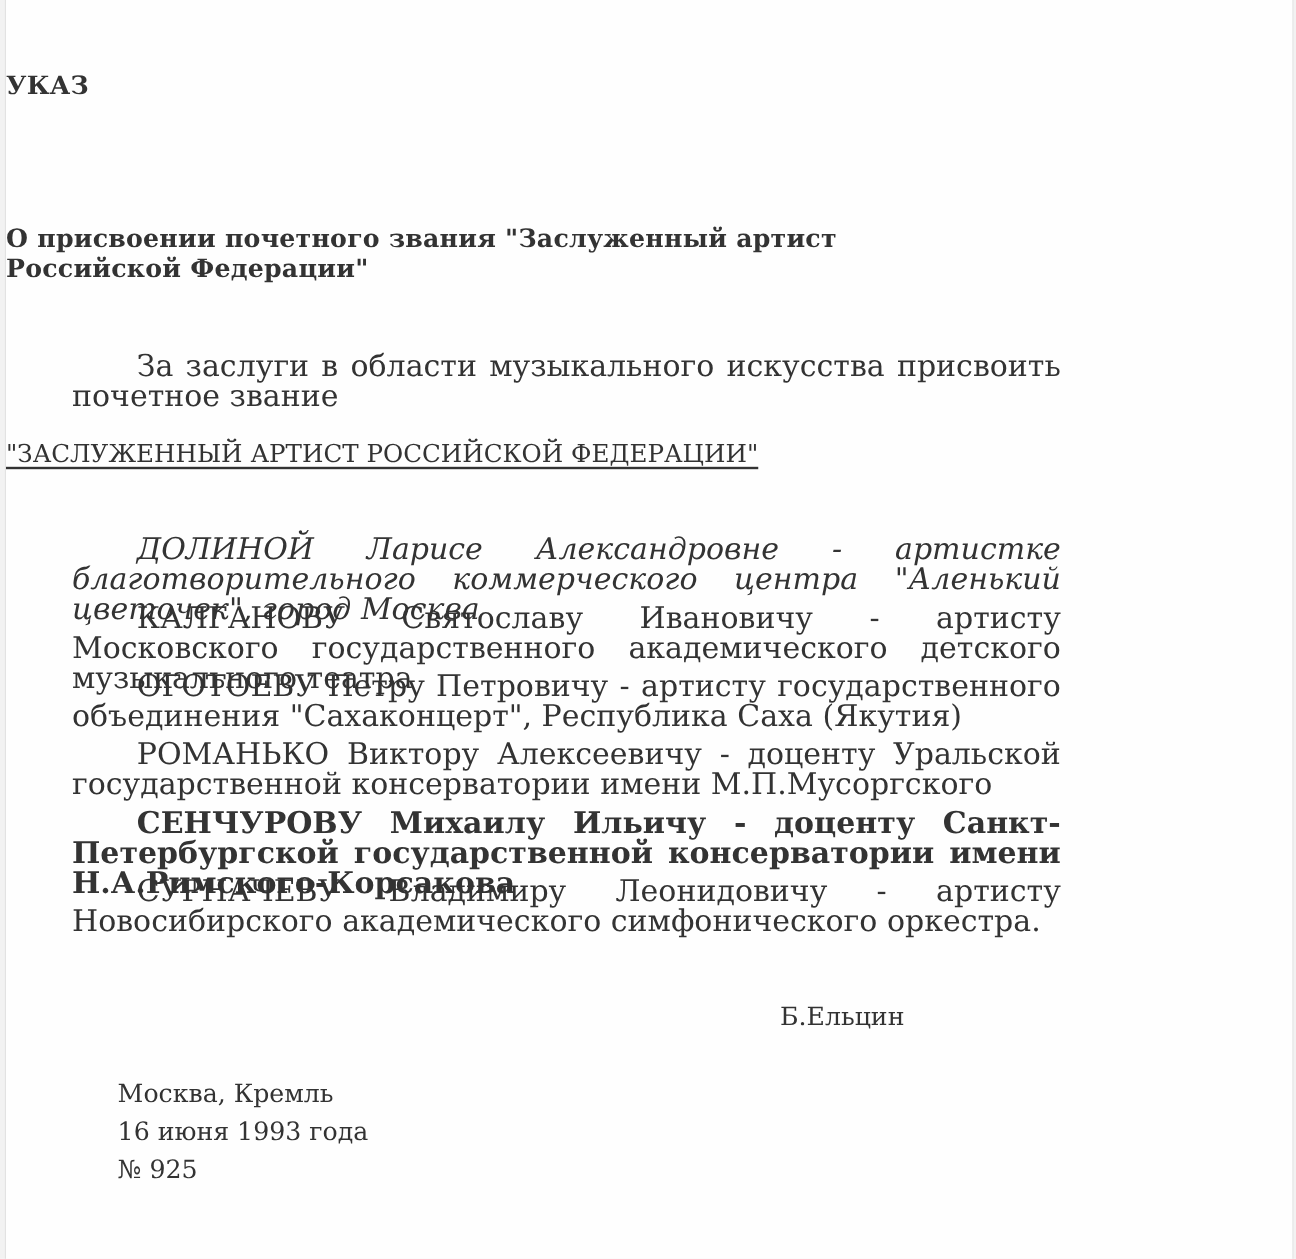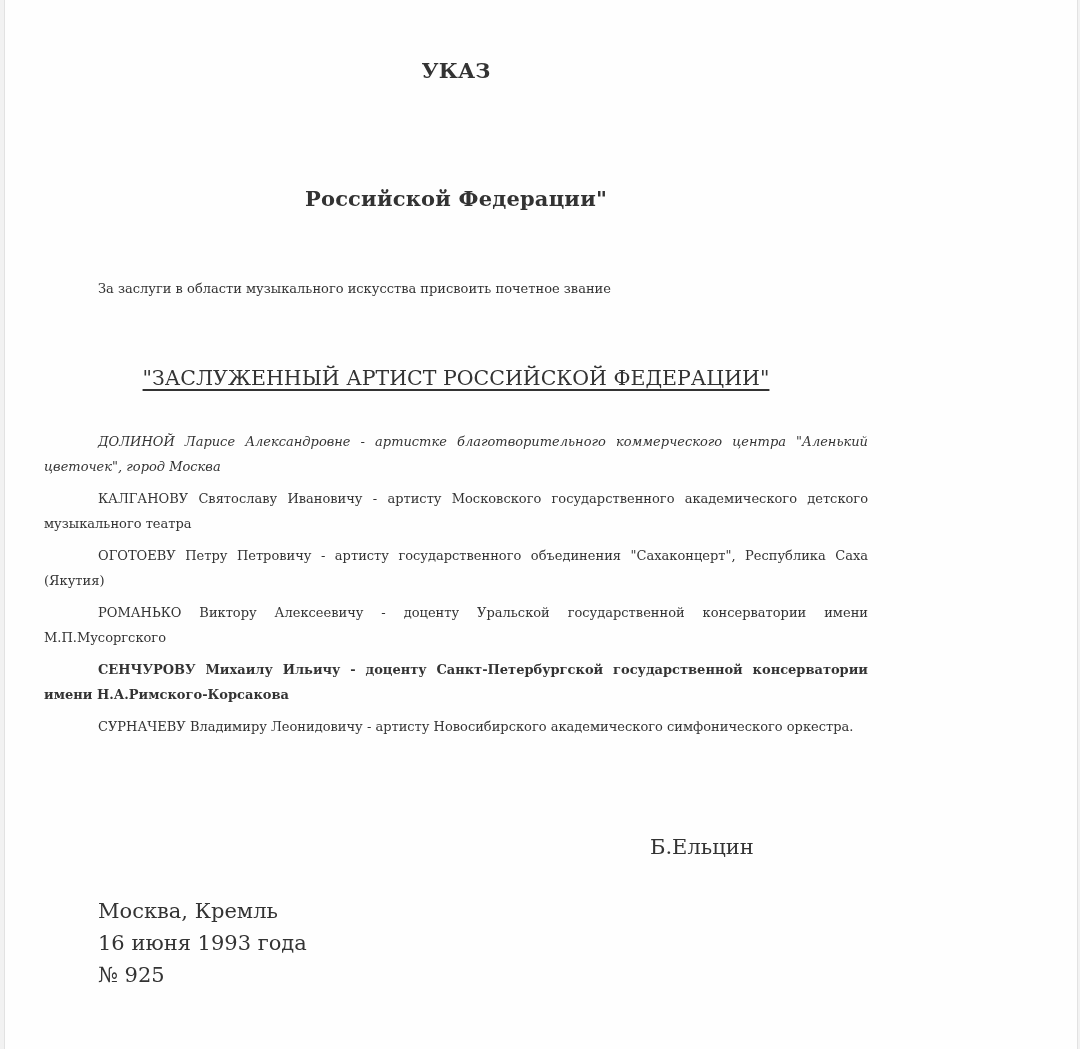--- a/index.html
+++ b/index.html
@@ -9,41 +9,42 @@
     font-family:"DejaVu Serif","Liberation Serif",serif;
     color:#333333;
   }
   .page {
     position:absolute; left:4px; top:0; width:1072px; height:1049px;
     background:#fefefe;
     border-left:1px solid #e2e2e2; border-right:1px solid #e2e2e2;
   }
   .abs { position:absolute; white-space:nowrap; }
   .bold { font-weight:bold; }
-  .center { text-align:center; }
+  .center { }
   .title { font-size:21px; letter-spacing:0.2px; }
   .body { font-size:20.5px; line-height:25px; }
   .para {
     position:absolute; left:39px; width:824px;
-    font-size:13px; line-height:25px;
+    font-size:25px; line-height:25px;
     text-align:justify; text-align-last:left;
-    text-indent:54px; margin:0;
+    text-indent:54px; margin:16px;
   }
   .underline { text-decoration:underline; text-underline-offset:4px; text-decoration-thickness:2px; }
   .sig { font-size:21px; }
 </style>
 </head>
 <body>
 
 <div class="page">
 
   <div class="abs bold title center" style="left:0; width:902px; top:58px;">УКАЗ</div>
 
 
   <div class="abs bold title center" style="left:0; width:902px; top:186px; line-height:25px;">
+    <div>О присвоении почетного звания "Заслуженный артист</div>
     <div>Российской Федерации"</div>
   </div>
 
   <p class="para" style="top:276px;">За заслуги в области музыкального искусства присвоить почетное звание</p>
 
   <div class="abs body center" style="left:0; width:902px; top:366px;">
     <span class="underline">"ЗАСЛУЖЕННЫЙ АРТИСТ РОССИЙСКОЙ ФЕДЕРАЦИИ"</span>
   </div>
 
   <div>

